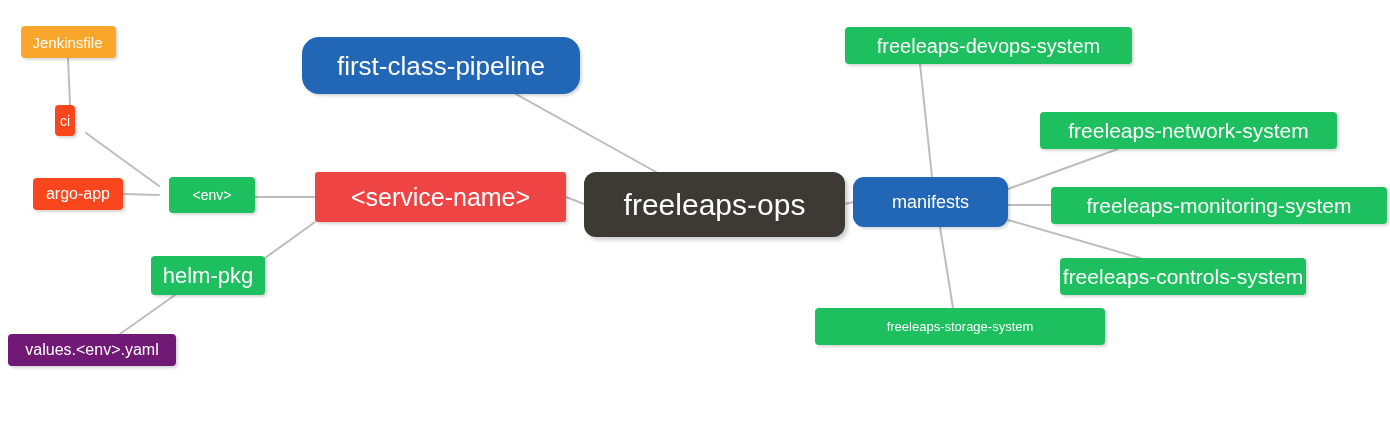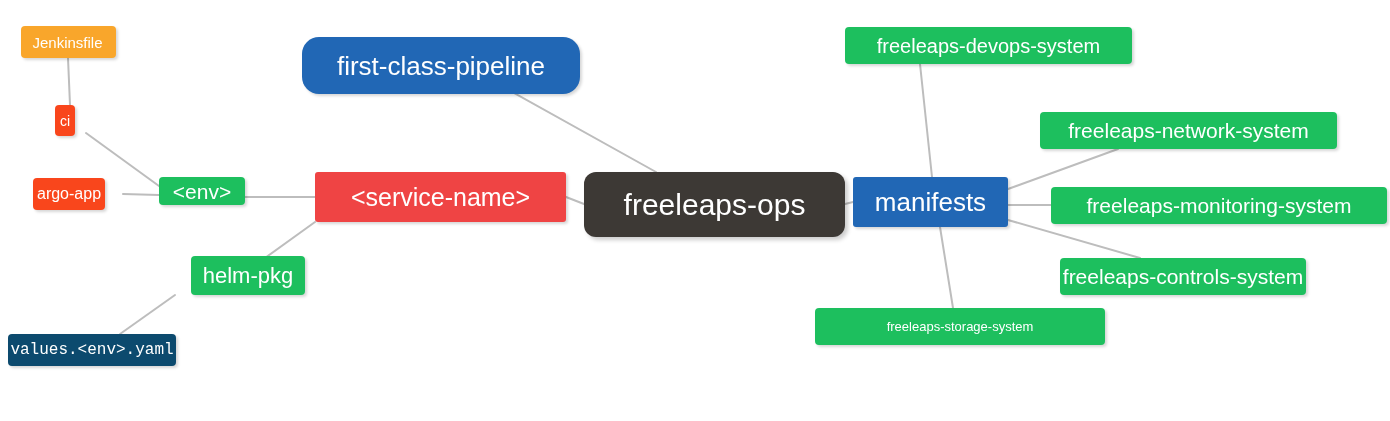--- a/index.html
+++ b/index.html
@@ -74,39 +74,39 @@
   <div id="node-layer">
       <div class="node root" style="left: 584px; top: 172px; width: 261px; height: 65px; background: rgb(61, 57, 53); font-size: 30px;">
         <span>freeleaps-ops</span>
       </div>
       <div class="node sharp" style="left: 315px; top: 172px; width: 251px; height: 50px; background: #ef4444; font-size: 25px;">
         <span>&lt;service-name&gt;</span>
       </div>
       <div class="node sharp" style="left: 302px; top: 37px; width: 278px; height: 57px; background: rgb(33, 103, 181); font-size: 26px; border-radius: 17px;">
         <span>first-class-pipeline</span>
       </div>
-      <div class="node sharp" style="left: 853px; top: 177px; width: 155px; height: 50px; background: rgb(33, 103, 181); font-size: 26px;">
+      <div class="node sharp" style="left: 853px; top: 177px; width: 155px; height: 50px; background: rgb(33, 103, 181); font-size: 18px; border-radius: 11px;">
         <span>manifests</span>
       </div>
-      <div class="node" style="left: 159px; top: 177px; width: 86px; height: 28px; background: rgb(29, 191, 94); font-size: 21px;">
+      <div class="node" style="left: 169px; top: 177px; width: 86px; height: 36px; background: rgb(29, 191, 94); font-size: 14px;">
         <span>&lt;env&gt;</span>
       </div>
-      <div class="node" style="left: 151px; top: 256px; width: 114px; height: 39px; background: rgb(29, 191, 94); font-size: 22px; margin-left: 40px;">
+      <div class="node" style="left: 151px; top: 256px; width: 114px; height: 39px; background: rgb(29, 191, 94); font-size: 22px;">
         <span>helm-pkg</span>
       </div>
       <div class="node" style="left: 21px; top: 26px; width: 95px; height: 32px; background: rgb(249, 166, 43); font-size: 15px; padding-left: 8px;">
         <span>Jenkinsfile</span>
       </div>
       <div class="node" style="left: 55px; top: 105px; width: 18px; height: 31px; background: rgb(249, 70, 28); font-size: 14px;">
         <span>ci</span>
       </div>
-      <div class="node" style="left: 33px; top: 178px; width: 72px; height: 32px; background: rgb(249, 70, 28); font-size: 16px;">
+      <div class="node" style="left: 33px; top: 178px; width: 90px; height: 32px; background: rgb(249, 70, 28); font-size: 16px;">
         <span>argo-app</span>
       </div>
-      <div class="node" style="left: 8px; top: 334px; width: 168px; height: 32px; background: #0c4a6e; font-size: 16px; font-family: Liberation Mono, monospace;">
+      <div class="node" style="left: 8px; top: 334px; width: 168px; height: 32px; background: #701a75; font-size: 16px;">
         <span>values.&lt;env&gt;.yaml</span>
       </div>
       <div class="node" style="left: 799px; top: 27px; width: 287px; height: 37px; background: rgb(29, 191, 94); font-size: 20px; margin-left: 46px;">
         <span>freeleaps-devops-system</span>
       </div>
       <div class="node" style="left: 1040px; top: 112px; width: 297px; height: 37px; background: rgb(29, 191, 94); font-size: 21px;">
         <span>freeleaps-network-system</span>
       </div>
       <div class="node" style="left: 1051px; top: 187px; width: 336px; height: 37px; background: rgb(29, 191, 94); font-size: 21px;">
         <span>freeleaps-monitoring-system</span>

